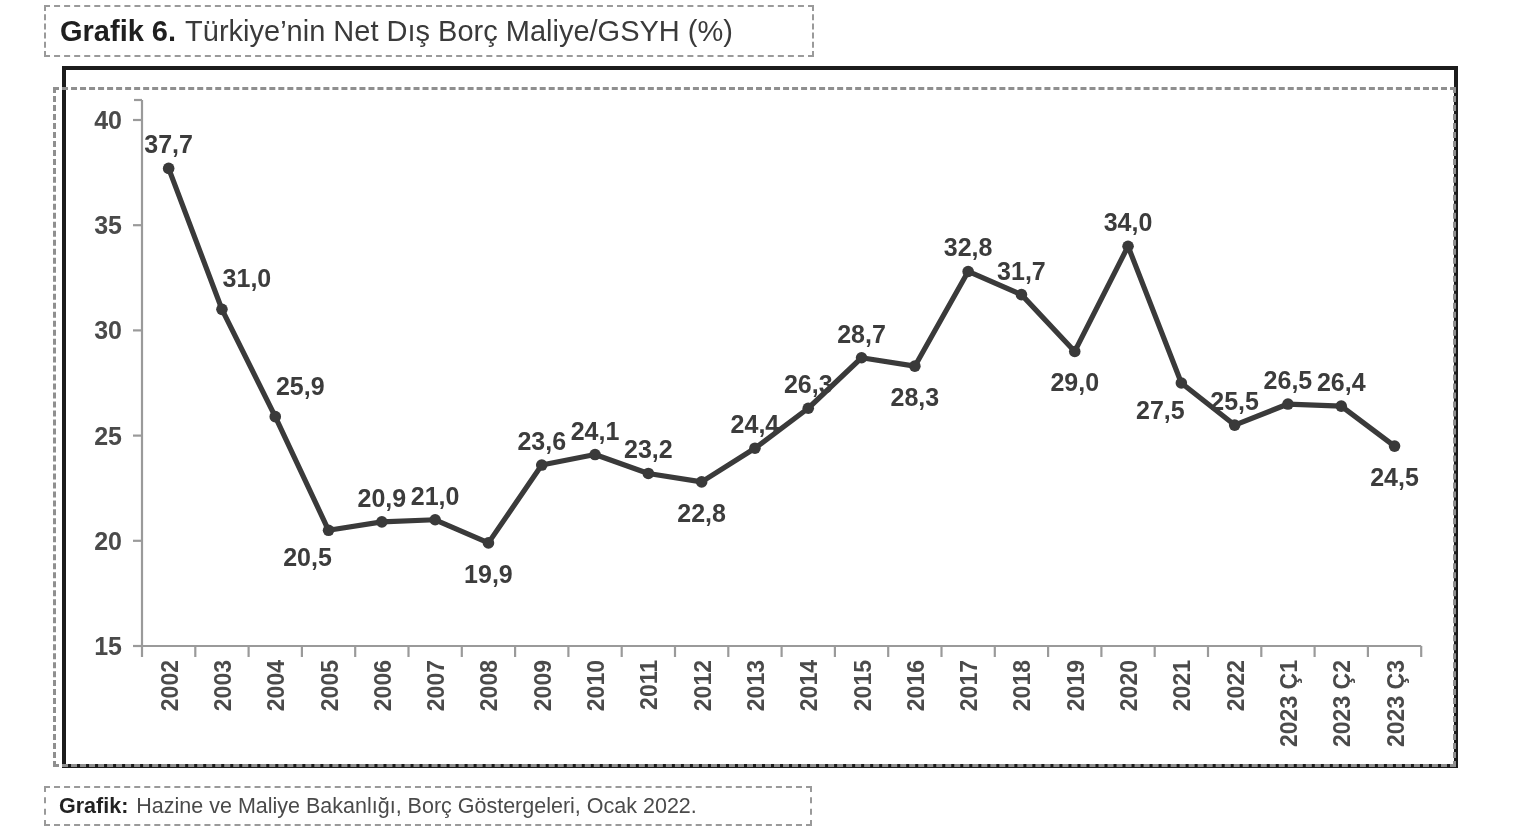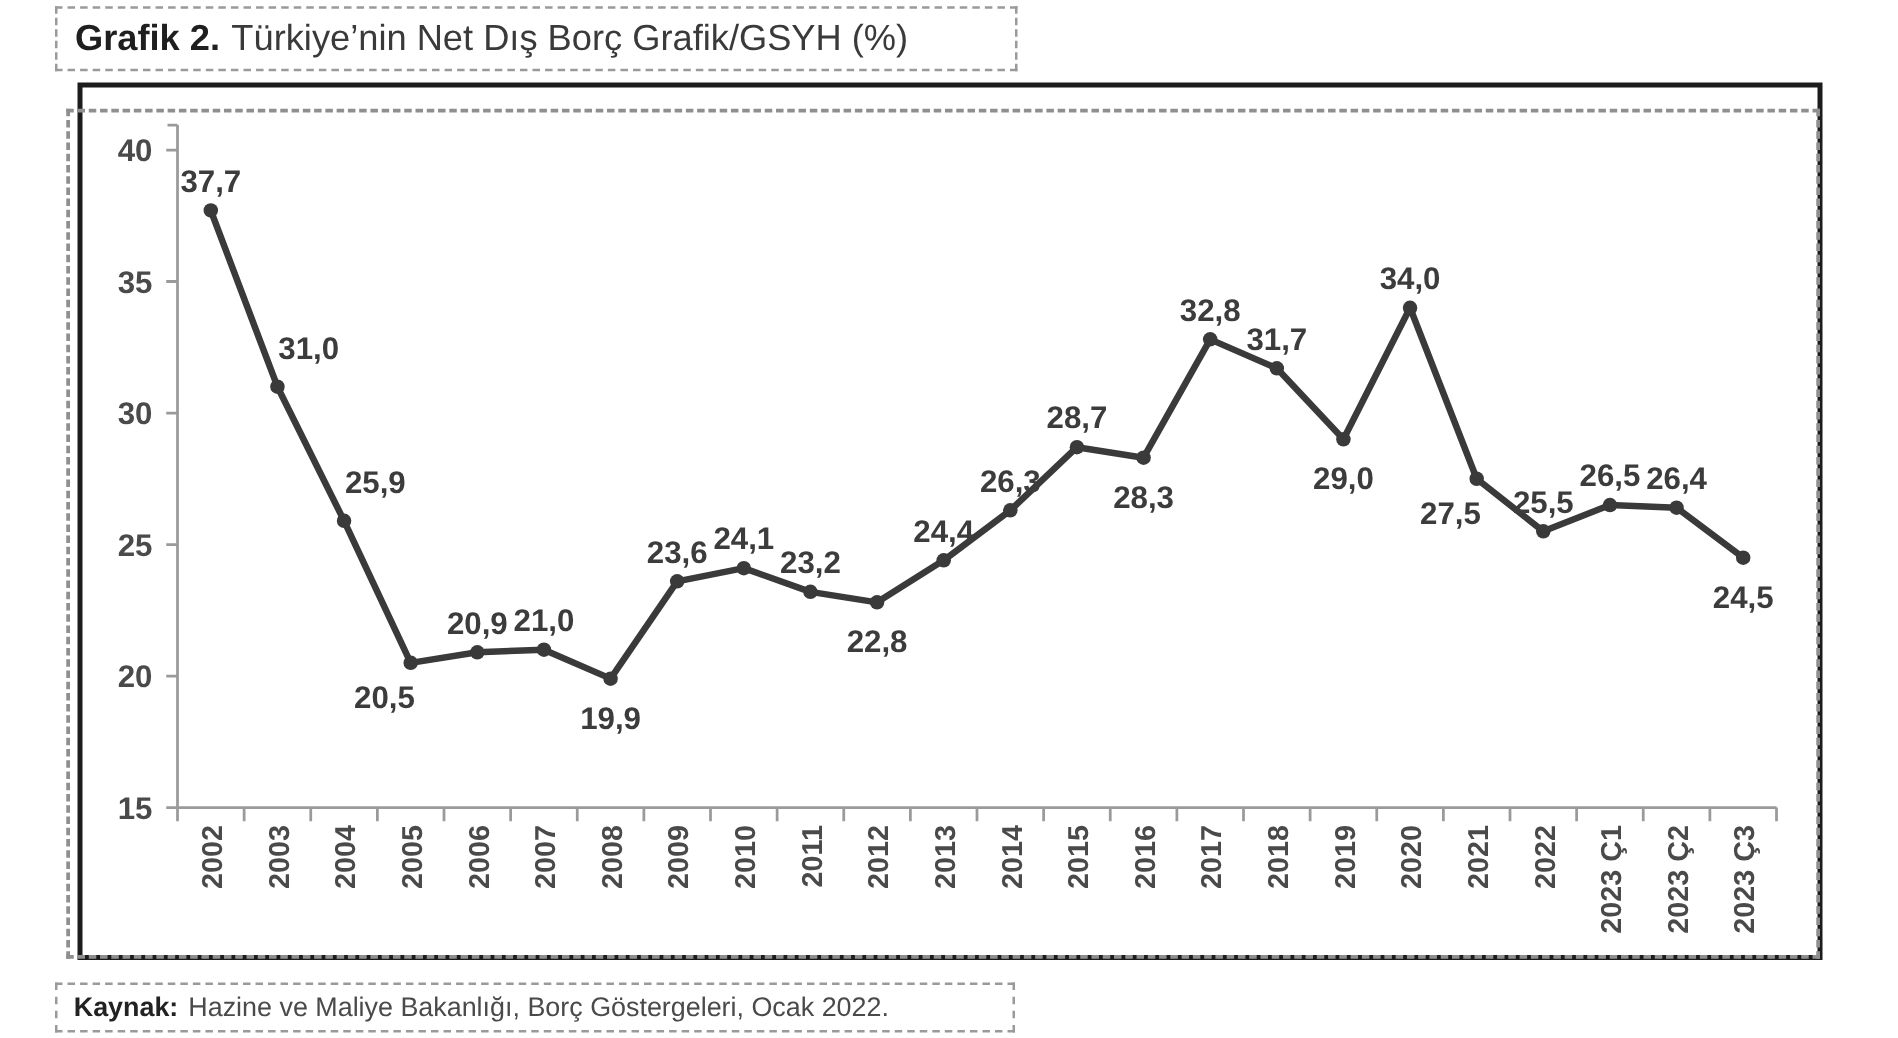--- a/index.html
+++ b/index.html
@@ -33,22 +33,22 @@
     font-size:21.5px;color:#4a4a4a;white-space:nowrap;
   }
   .source-box .bold{font-weight:bold;color:#222222;margin-right:8px;}
 </style>
 </head>
 <body>
 
 <div class="page">
 
   <div class="title-box">
-    <span class="bold">Grafik 2.</span>
-    <span>Türkiye’nin Net Dış Borç Grafik/GSYH (%)</span>
+    <span class="bold">Grafik 6.</span>
+    <span>Türkiye’nin Net Dış Borç Maliye/GSYH (%)</span>
   </div>
 
   <div class="chart-frame">
     <div class="dashed-box"></div>
     <svg id="chart" viewBox="0 0 1388 694" aria-hidden="true">
         <g stroke="#9a9a9a" stroke-width="2.2">
           <line x1="76" y1="30" x2="76" y2="576"></line>
           <line x1="68" y1="30" x2="76" y2="30"></line>
           <line x1="76" y1="576" x2="1355.1999999999998" y2="576"></line>
           <line x1="67" y1="576" x2="76" y2="576"></line>
@@ -167,17 +167,17 @@
           <text x="1094.35" y="349">27,5</text>
           <text x="1168.65" y="340.08000000000004">25,5</text>
           <text x="1221.95" y="319.04">26,5</text>
           <text x="1275.25" y="321.144">26,4</text>
           <text x="1328.55" y="416.12">24,5</text>
         </g>
       </svg>
   </div>
 
   <div class="source-box">
-    <span class="bold">Kaynak:</span>
+    <span class="bold">Grafik:</span>
     <span>Hazine ve Maliye Bakanlığı, Borç Göstergeleri, Ocak 2022.</span>
   </div>
 
 </div>
 
 </body></html>

